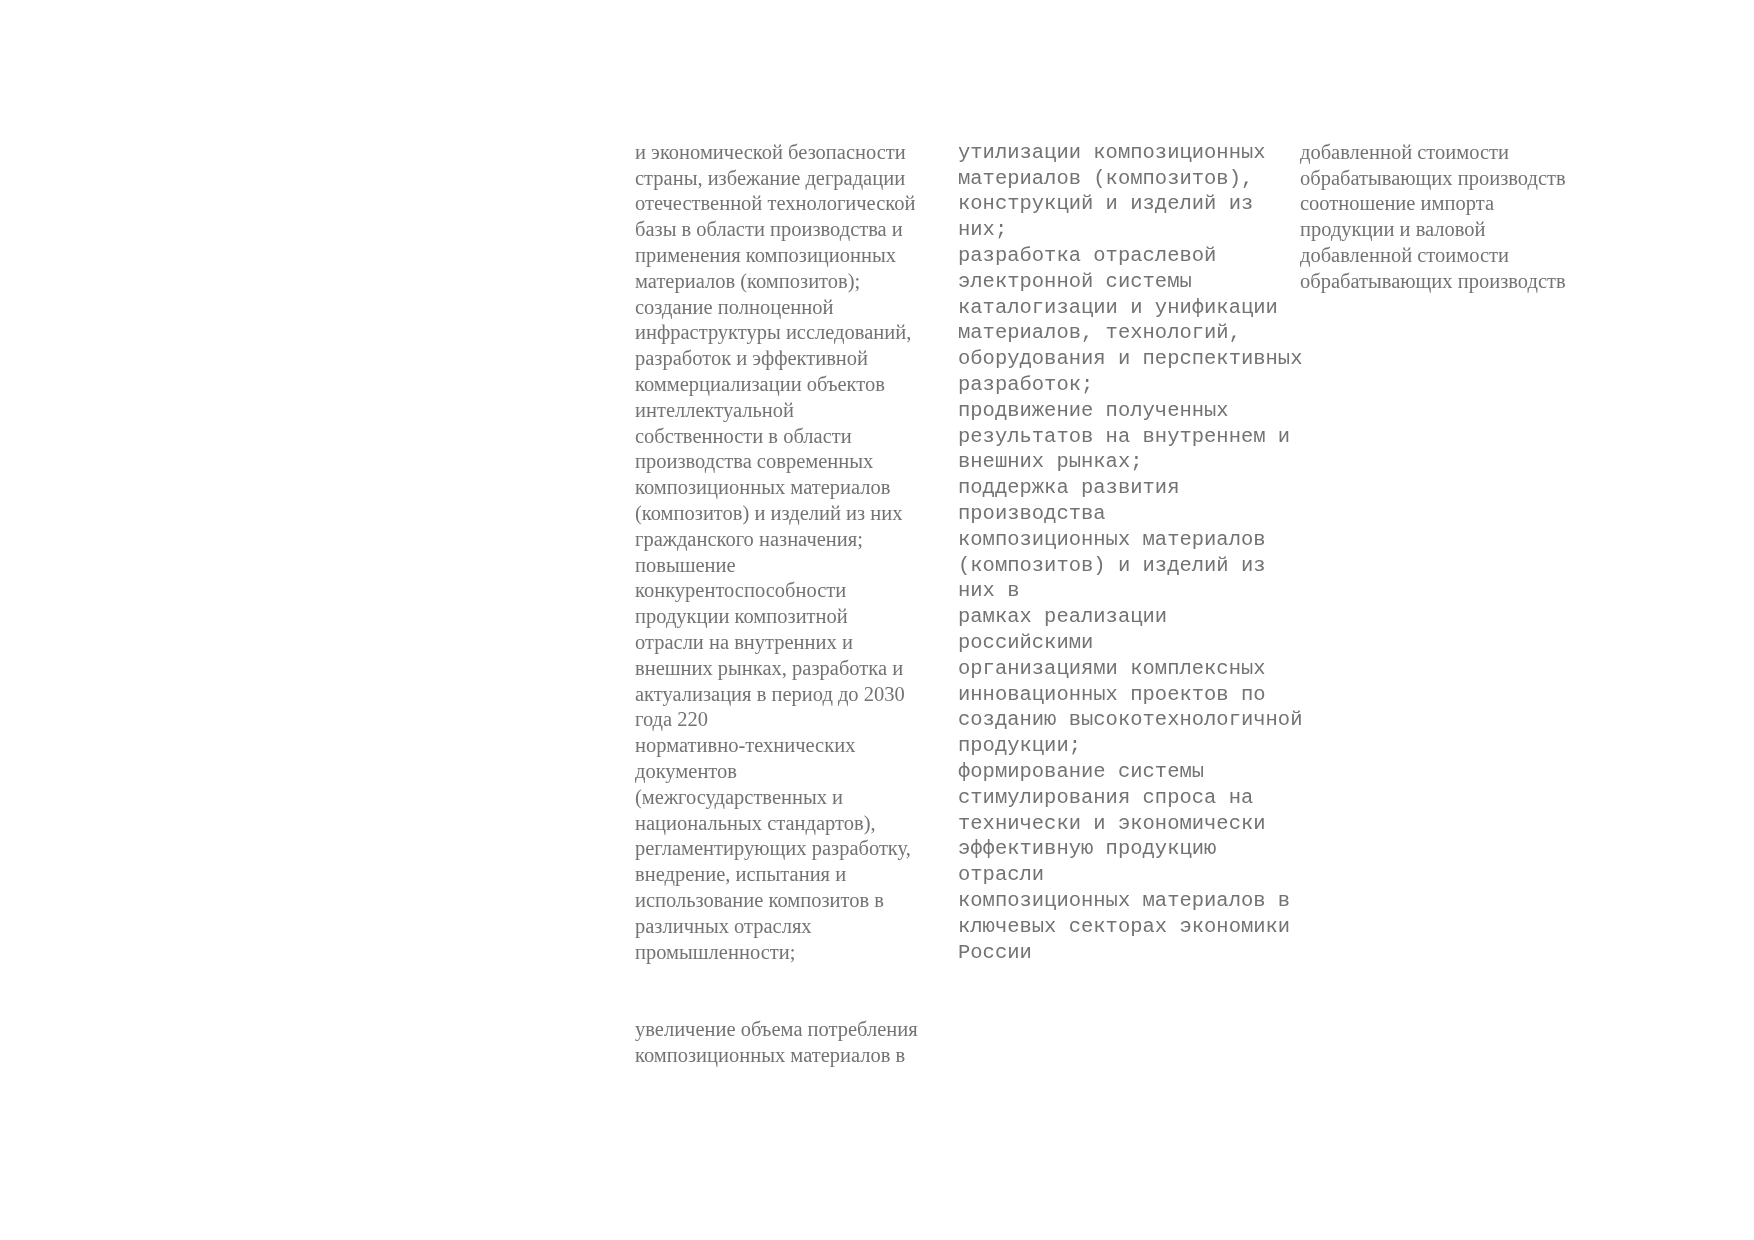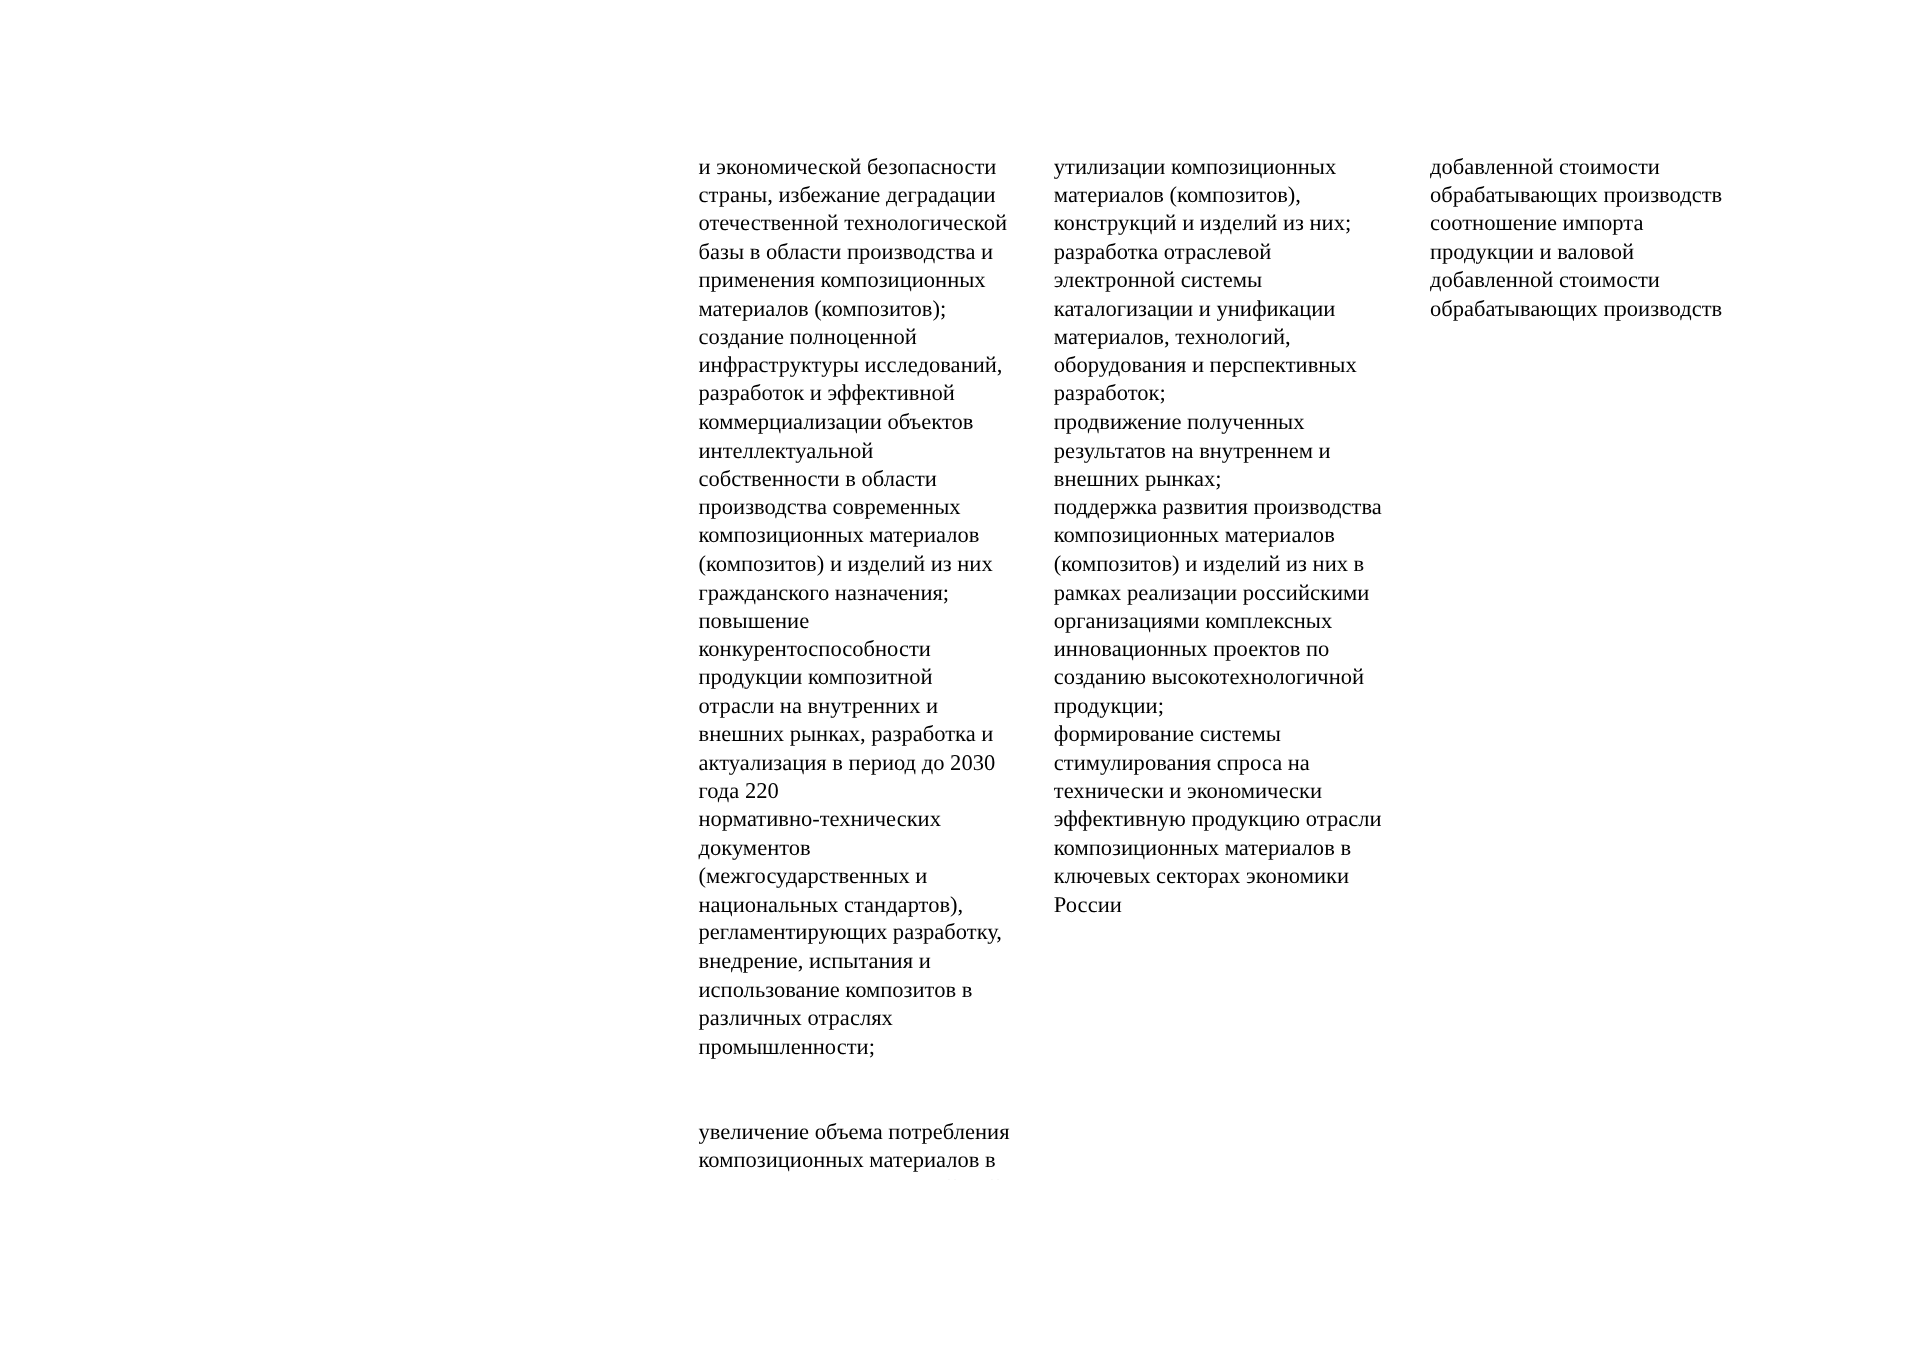--- a/index.html
+++ b/index.html
@@ -9,29 +9,29 @@
   }
   .page {
     position: relative;
     width: 1754px;
     height: 1072px;
     background: #ffffff;
     overflow: hidden;
     font-family: "Liberation Serif", serif;
     font-size: 20.5px;
     line-height: 25.8px;
-    color: #000000;
+    color: #737373;
   }
   .col {
     position: absolute;
     top: 114px;
     white-space: pre-line;
   }
   .col-1 { left: 635px;  width: 330px; }
-  .col-2 { left: 958px;  width: 350px; }
+  .col-2 { left: 958px;  width: 350px; font-family: Liberation Mono, monospace; }
   .col-3 { left: 1300px; width: 520px; }
   .para {
     margin: 0 0 25.8px 0;
     white-space: pre-line;
   }
   .para:last-child { margin-bottom: 0; }
 </style>
 </head>
 <body>
 

